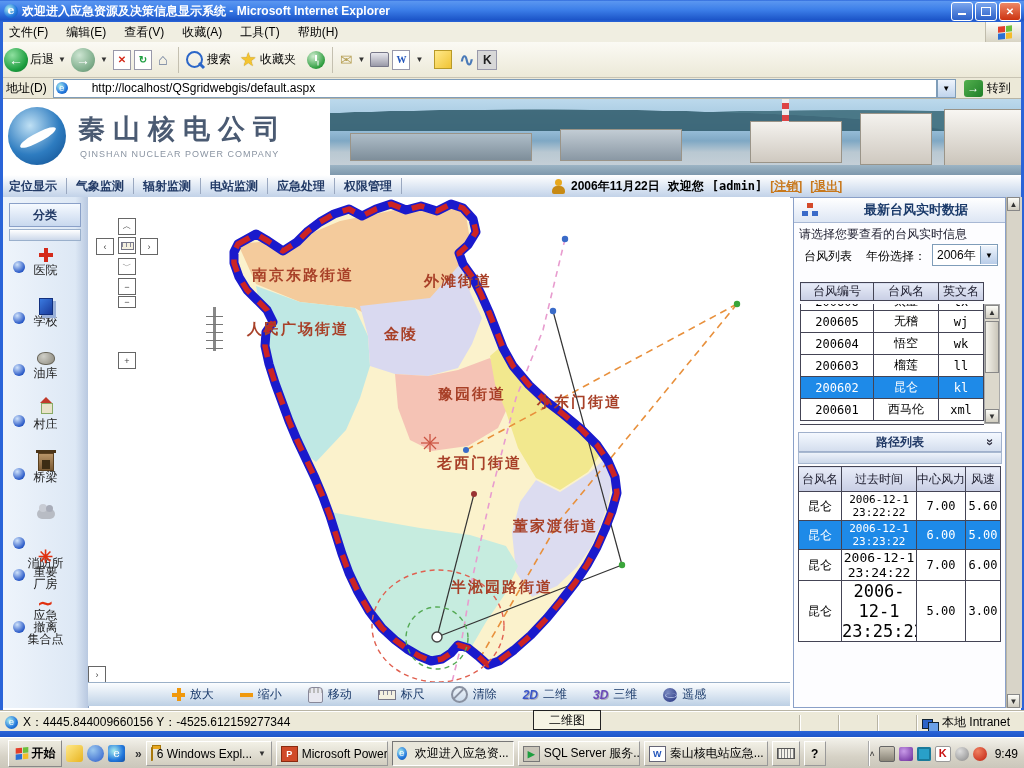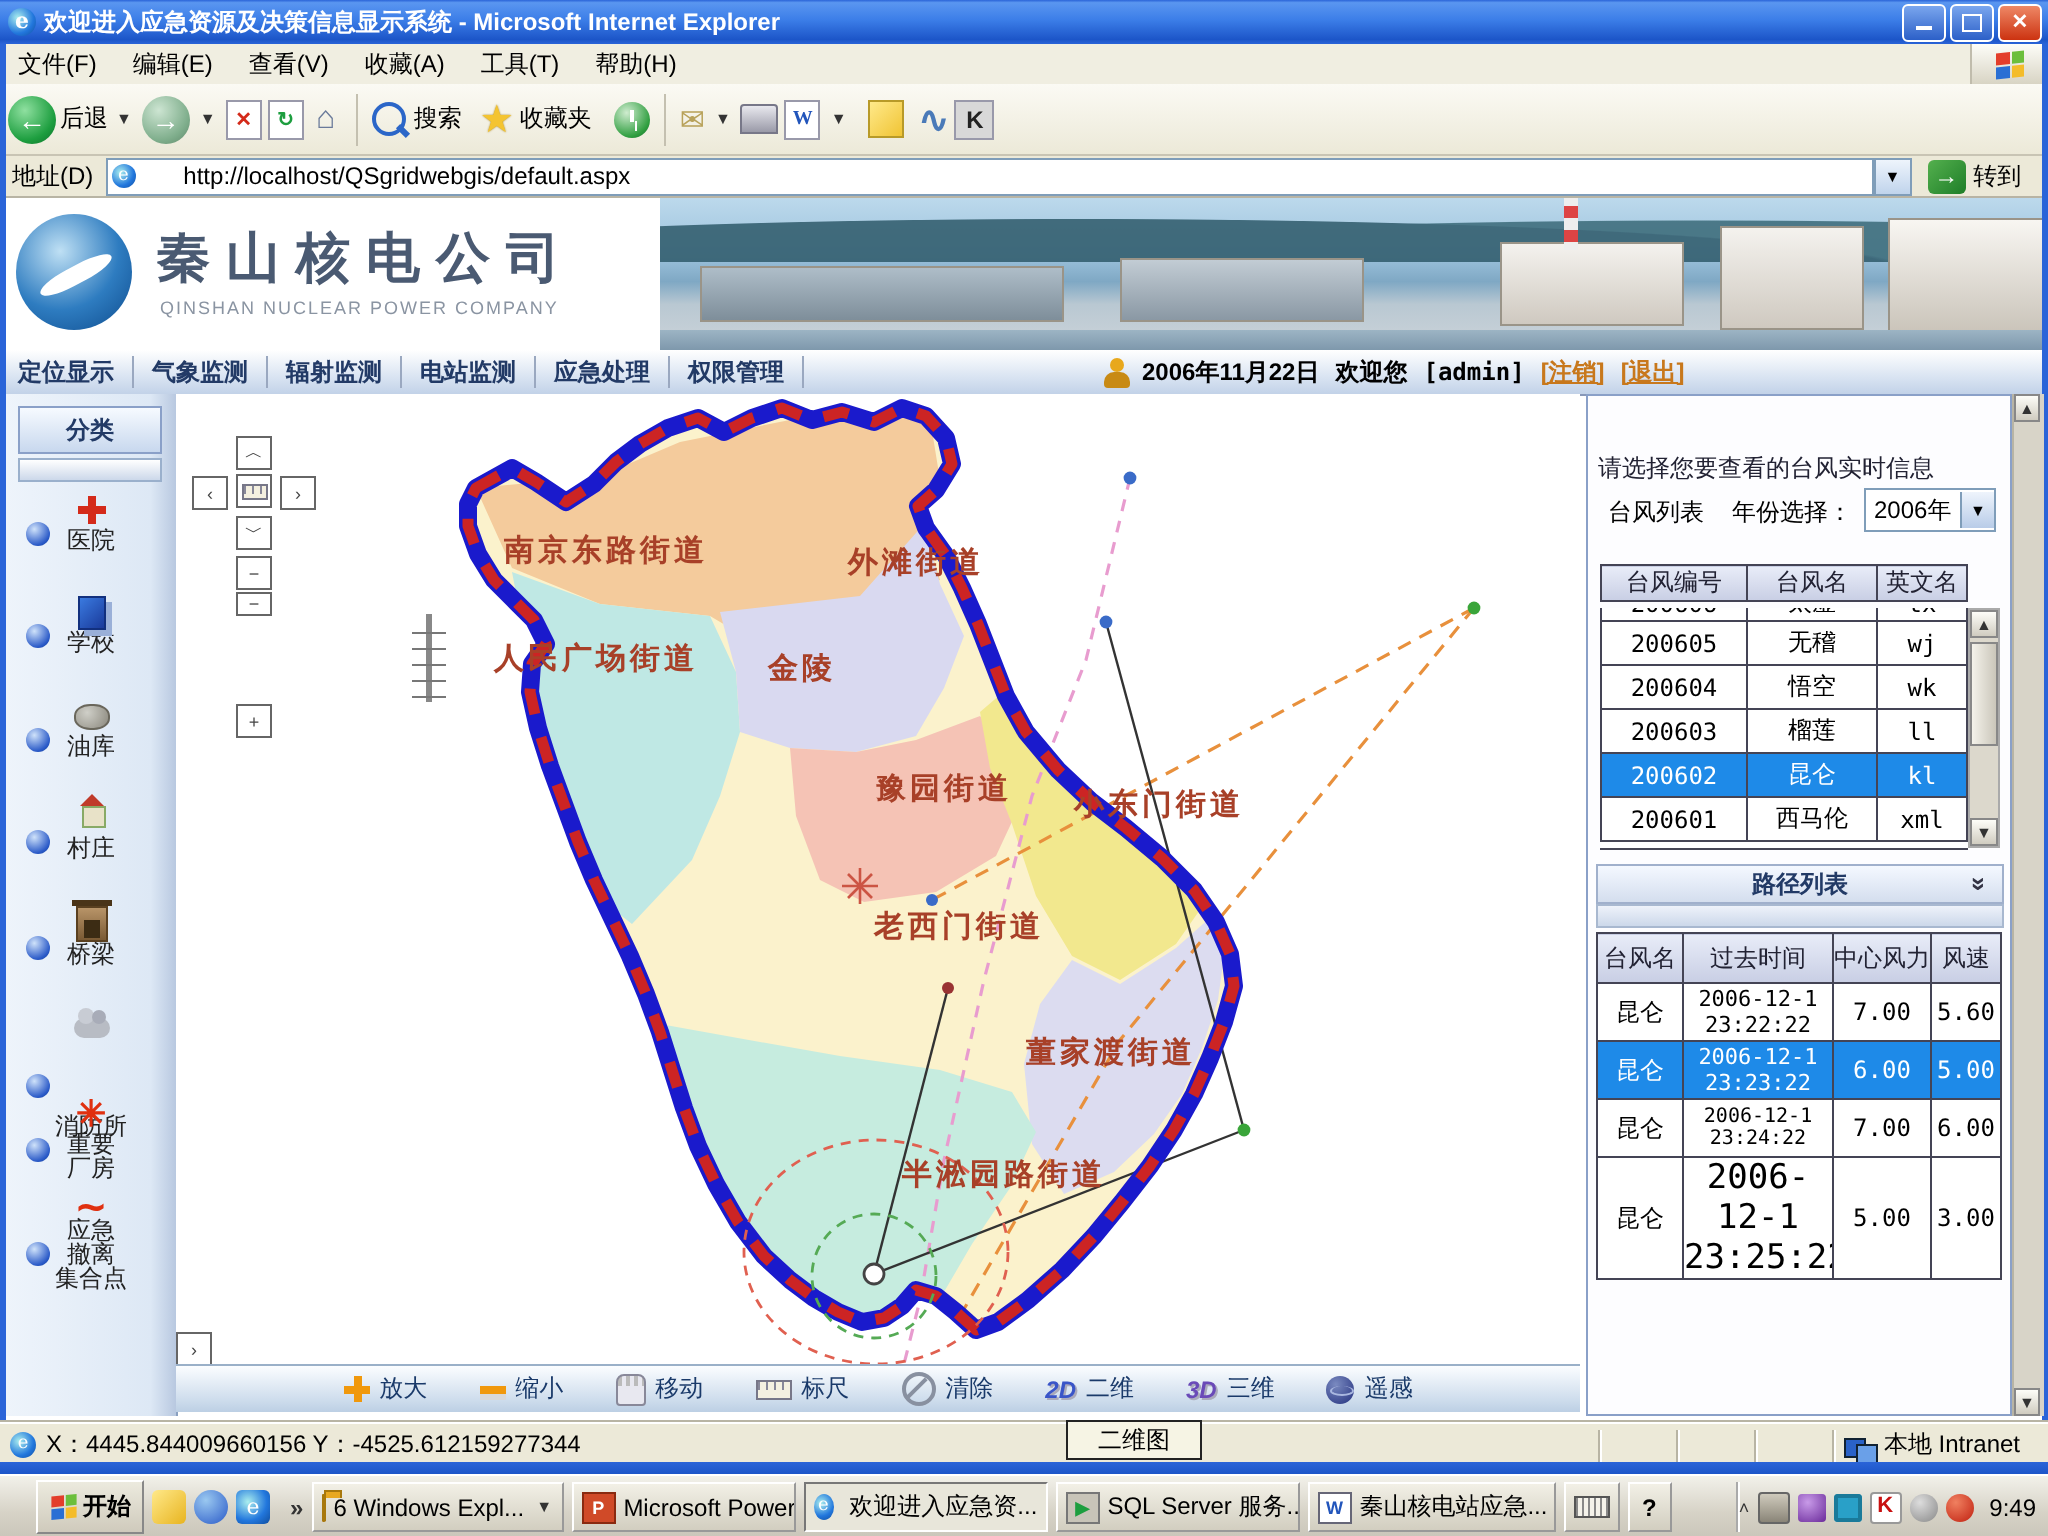--- a/index.html
+++ b/index.html
@@ -140,21 +140,21 @@
     box-shadow:0 -1px 0 #b8b4a4;display:flex;align-items:center;}
   .pane-sep{width:1px;height:16px;background:#b8b4a4;box-shadow:1px 0 0 #fff;margin:0 1px;}
   .tooltip2w{left:533px;top:710px;width:66px;height:18px;background:#f6f4e4;border:1px solid #222;
     display:flex;align-items:center;justify-content:center;z-index:5;}
   .intra-ic{width:16px;height:12px;position:relative;margin:0 4px;}
   .intra-ic::before{content:"";position:absolute;left:0;top:0;width:9px;height:8px;background:#2a62c8;border:1px solid #123;}
   .intra-ic::after{content:"";position:absolute;left:6px;top:3px;width:9px;height:8px;background:#6aa0e8;border:1px solid #123;}
   .winedge{left:0;top:731px;width:1024px;height:6px;background:linear-gradient(180deg,#2a64d8,#1c55c8);}
   .taskbar{left:0;top:737px;width:1024px;height:31px;background:linear-gradient(180deg,#f2f1ea,#d6d2c6 60%,#cac6ba);
     border-top:1px solid #fff;display:flex;align-items:center;}
-  .startbtn{width:52px;height:25px;margin-left:18px;background:linear-gradient(180deg,#eceade,#cfcabc);
+  .startbtn{width:52px;height:25px;margin-left:8px;background:linear-gradient(180deg,#eceade,#cfcabc);
     border:1px solid #888;border-top-color:#fff;border-left-color:#fff;display:flex;align-items:center;justify-content:center;gap:3px;font-weight:bold;}
   .qlicon{width:17px;height:17px;border-radius:3px;margin-left:4px;}
   .taskbtn{height:25px;margin-left:4px;background:linear-gradient(180deg,#f2f0e6,#d2cec0);
     border:1px solid #999;border-top-color:#fff;border-left-color:#fff;display:flex;align-items:center;padding:0 4px;gap:4px;overflow:hidden;white-space:nowrap;box-sizing:border-box;}
   .taskbtn.active{background:#e8e6da;border:1px solid #777;border-bottom-color:#fff;border-right-color:#fff;}
   .tico{width:15px;height:14px;flex:0 0 auto;display:inline-flex;align-items:center;justify-content:center;font-size:9px;font-weight:bold;color:#fff;}
   .folder-ic{width:16px;height:12px;background:linear-gradient(180deg,#ffd96a,#e8a820);border:1px solid #a8780c;border-radius:1px 3px 2px 2px;position:relative;}
   .folder-ic::before{content:"";position:absolute;left:0;top:-3px;width:7px;height:3px;background:#e8a820;border:1px solid #a8780c;border-bottom:none;}
   .tray{margin-left:auto;display:flex;align-items:center;gap:4px;padding-right:6px;border-left:1px solid #aaa;
     box-shadow:inset 1px 0 0 #fff;height:25px;}
@@ -442,20 +442,24 @@
         <span class="badge23" style="color:#6a4ab8;">3D</span>
         <span>三维</span>
       </span>
     <span class="mt-item">
         <span class="globe-ic"></span>
         <span>遥感</span>
       </span>
   </div>
 
   <div class="a rpanel">
+    <div class="rp-head">
+      <span class="org-ic"></span>
+      <span class="rp-title">最新台风实时数据</span>
+    </div>
     <div class="a" style="left:5px;top:28px;color:#223;">请选择您要查看的台风实时信息</div>
     <div class="a" style="left:10px;top:50px;">台风列表</div>
     <div class="a" style="left:72px;top:50px;">年份选择：</div>
     <div class="a" style="left:138px;top:46px;width:64px;height:20px;border:1px solid #7f9db9;background:#fff;display:flex;align-items:center;">
       <span style="flex:1;padding-left:4px;">2006年</span>
       <span style="width:16px;height:18px;background:linear-gradient(180deg,#eef4fc,#b8cce8);border-left:1px solid #7f9db9;font-size:8px;display:flex;align-items:center;justify-content:center;">▼</span>
     </div>
 
     <table class="ttable a" style="left:6px;top:84px;width:184px;">
       <tbody>
@@ -528,21 +532,21 @@
             <td class="mono">5.60</td>
           </tr>
       <tr style="height:29px;" class="sel">
         <td>昆仑</td>
             <td class="mono" style="font-size:11px;">2006-12-1 23:23:22</td>
         <td class="mono">6.00</td>
             <td class="mono">5.00</td>
           </tr>
       <tr style="height:29px;">
         <td>昆仑</td>
-            <td class="mono" style="font-size:10px;margin-top:40px;">2006-12-1 23:24:22</td>
+            <td class="mono" style="font-size:13px;margin-top:40px;">2006-12-1 23:24:22</td>
         <td class="mono">7.00</td>
             <td class="mono">6.00</td>
           </tr>
       <tr style="height:29px;">
         <td>昆仑</td>
             <td class="mono" style="font-size:17px;margin-top:15px;">2006-12-1 23:25:22</td>
         <td class="mono">5.00</td>
             <td class="mono">3.00</td>
           </tr>
     </tbody>

